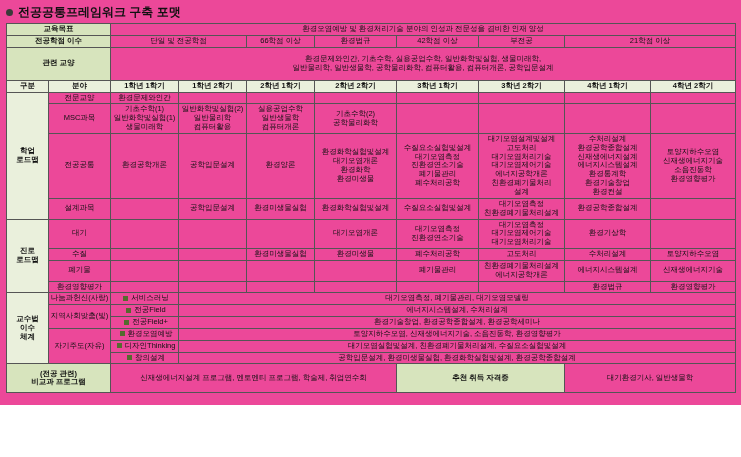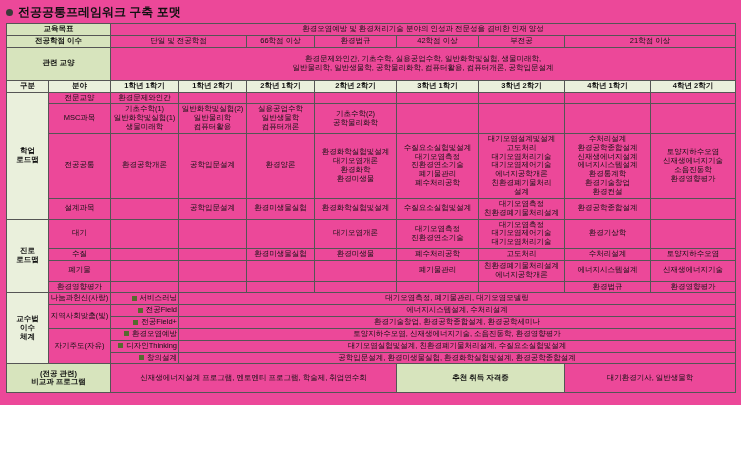--- a/index.html
+++ b/index.html
@@ -5,21 +5,21 @@
   html,body{margin:0;padding:0;background:#ffffff;}
   body{font-family:"Liberation Sans", sans-serif;}
   #page{width:741px;height:405px;position:relative;overflow:hidden;background:#ec4899;}
   .title-row{display:flex;align-items:center;height:20px;padding:2px 0 0 6px;}
   .title-bullet{width:7px;height:7px;background:#3a3a3a;border-radius:50%;margin-right:5px;}
   .title-text{font-size:12px;font-weight:bold;color:#111;}
   table{border-collapse:collapse;table-layout:fixed;}
   td{border:1px solid #555;font-size:7.5px;color:#111;text-align:center;vertical-align:middle;padding:1px 1px;line-height:1.18;}
   .hdr{background:#d7e4bd;font-weight:bold;}
   .hdr2{background:#eaf0dc;font-weight:bold;}
-  .lefted{text-align:right;padding-left:4px;}
+  .lefted{text-align:center;padding-left:4px;}
   .sq{display:inline-block;width:5px;height:5px;background:#556b2f;margin-right:3px;vertical-align:middle;}
   .cellwrap{white-space:pre-line;}
   .outer{margin:1px 6px;width:729px;padding-left:43px;}
 </style>
 </head>
 <body>
 
 <div id="page">
 
   <div class="title-row">

